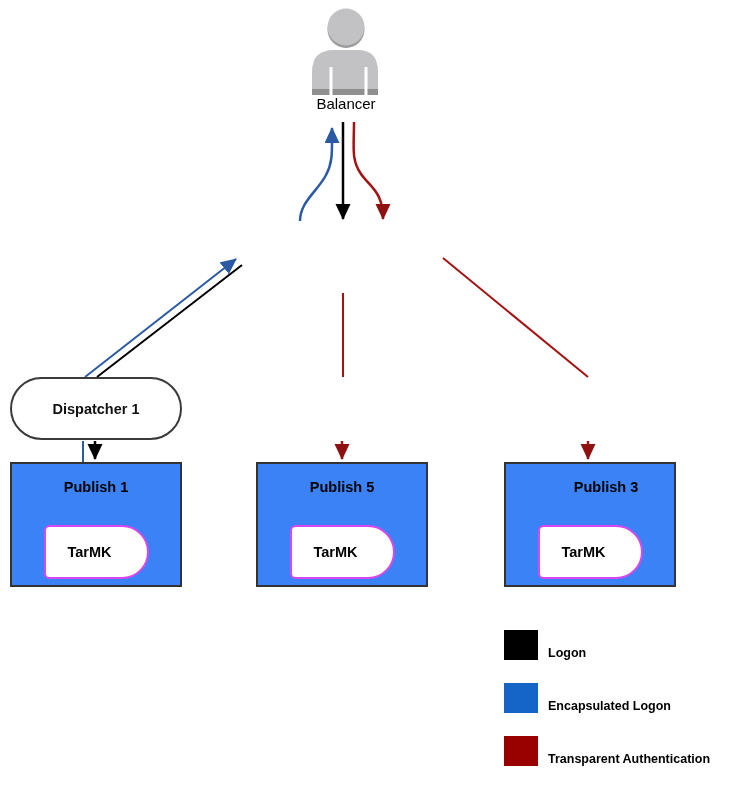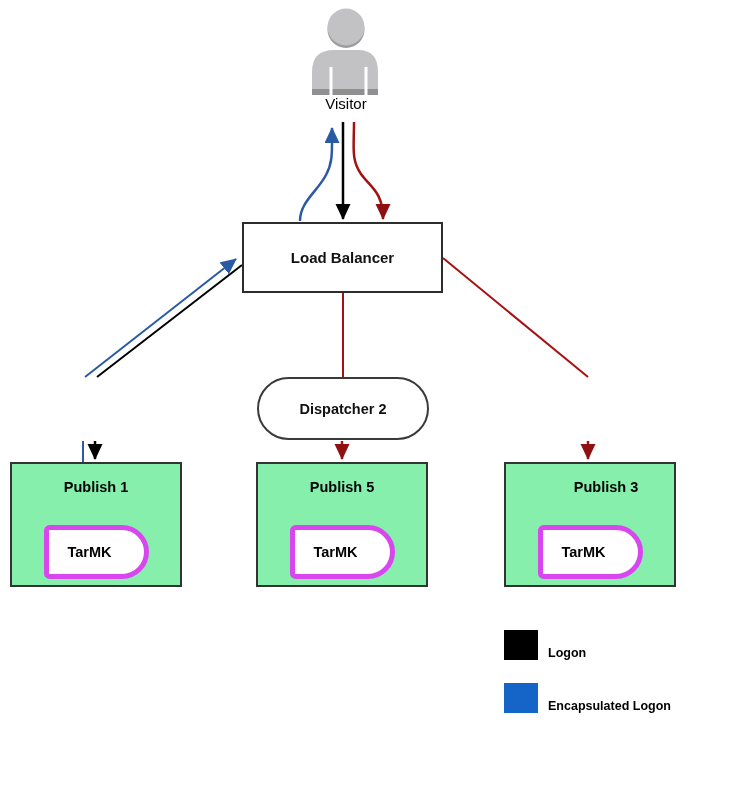--- a/index.html
+++ b/index.html
@@ -6,25 +6,25 @@
   .stage{position:relative;width:750px;height:788px;background:#ffffff;
          font-family:"Liberation Sans", sans-serif;color:#000;overflow:hidden;}
   .layer{position:absolute;left:0;top:0;width:750px;height:788px;}
 
   .node{position:absolute;background:#fff;box-sizing:border-box;
         display:flex;align-items:center;justify-content:center;
         font-weight:bold;font-size:15px;color:#111;}
   .lb{left:242px;top:222px;width:201px;height:71px;border:2.5px solid #2d2d2d;}
   .dispatcher{width:172px;height:63px;border:2px solid #3a3a3a;border-radius:32px;font-size:14.5px;}
   .d1{left:10px;top:377px;} .d2{left:257px;top:377px;} .d3{left:505px;top:377px;}
-  .publish{width:172px;height:125px;border:2px solid #333;position:absolute;background:#86efac;box-sizing:border-box;}
+  .publish{width:172px;height:125px;border:2px solid #333;position:absolute;background:#3b82f6;box-sizing:border-box;}
   .p1{left:10px;top:462px;} .p2{left:256px;top:462px;} .p3{left:504px;top:462px;padding-left:32px;}
   .publish .ptitle{margin-top:15px;text-align:center;font-weight:bold;font-size:14.5px;}
   .tarmk{position:absolute;left:32px;top:61px;width:105px;height:54px;
-         border:5px solid #d946ef;border-radius:6px 29px 29px 6px;background:#fff;box-sizing:border-box;
+         border:2px solid #d946ef;border-radius:6px 29px 29px 6px;background:#fff;box-sizing:border-box;
          display:flex;align-items:center;justify-content:center;
          font-weight:bold;font-size:14.5px;padding-right:14px;}
   .visitor-label{position:absolute;left:296px;top:95px;width:100px;text-align:center;
          font-size:15px;font-weight:normal;color:#000;}
 
   .legend{position:absolute;left:504px;top:630px;}
   .legend-item{position:relative;height:30px;margin-bottom:23px;display:flex;align-items:flex-end;}
   .swatch{width:34px;height:30px;flex:0 0 34px;}
   .legend-text{margin-left:10px;font-weight:bold;font-size:12.5px;white-space:nowrap;}
 
@@ -67,25 +67,24 @@
     <path class="conn stroke-token w2" d="M85,377 L236,259" marker-end="url(#ah-blue)"></path>
     <path class="conn stroke-token w25" d="M300,221 C300,202 317,192 326,175 C333,162 332,152 332,128" marker-end="url(#ah-blue)"></path>
 
     <path class="conn stroke-ta w25" d="M354,122 C354,147 351,160 361,174 C371,188 383,192 383,219" marker-end="url(#ah-red)"></path>
     <path class="conn stroke-ta w2" d="M343,293 L343,377"></path>
     <path class="conn stroke-ta w25" d="M342,441 L342,459" marker-end="url(#ah-red)"></path>
     <path class="conn stroke-ta w2" d="M443,258 L588,377"></path>
     <path class="conn stroke-ta w25" d="M588,441 L588,459" marker-end="url(#ah-red)"></path>
   </svg>
 
-  <div class="visitor-label">Visitor</div>
+  <div class="visitor-label">Balancer</div>
 
-  <div class="node lb">Load Balancer</div>
 
-  <div class="node dispatcher d2">Dispatcher 2</div>
+  <div class="node dispatcher d1">Dispatcher 1</div>
 
   <div class="publish p1">
     <div class="ptitle">Publish 1</div>
     <div class="tarmk">TarMK</div>
   </div>
   <div class="publish p2">
     <div class="ptitle">Publish 5</div>
     <div class="tarmk">TarMK</div>
   </div>
   <div class="publish p3">
@@ -95,15 +94,19 @@
 
   <div class="legend">
     <div class="legend-item">
       <div class="swatch" style="background: rgb(0, 0, 0);"></div>
       <div class="legend-text">Logon</div>
     </div>
     <div class="legend-item">
       <div class="swatch" style="background: rgb(21, 101, 200);"></div>
       <div class="legend-text">Encapsulated Logon</div>
     </div>
+    <div class="legend-item">
+      <div class="swatch" style="background: rgb(153, 0, 0);"></div>
+      <div class="legend-text">Transparent Authentication</div>
+    </div>
   </div>
 
 </div>
 
 </body></html>

